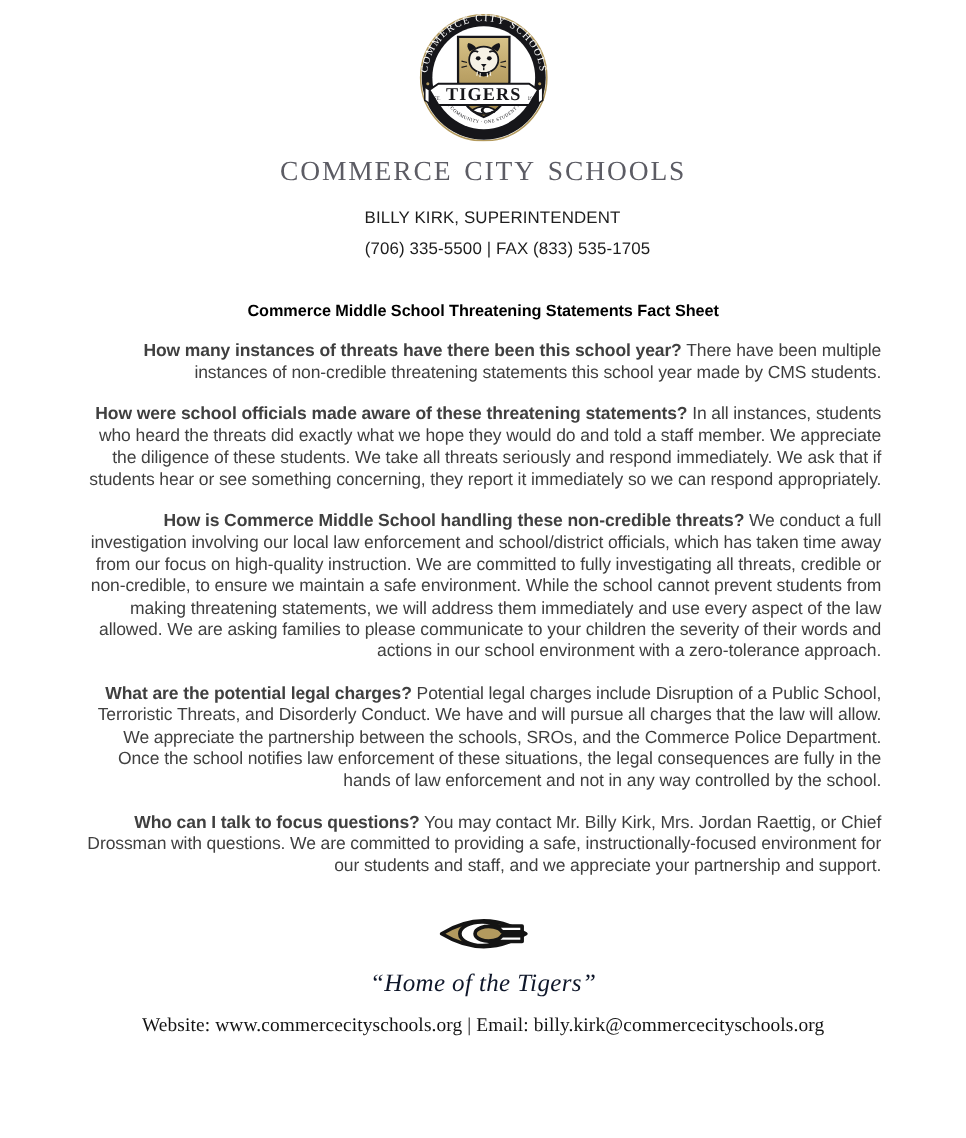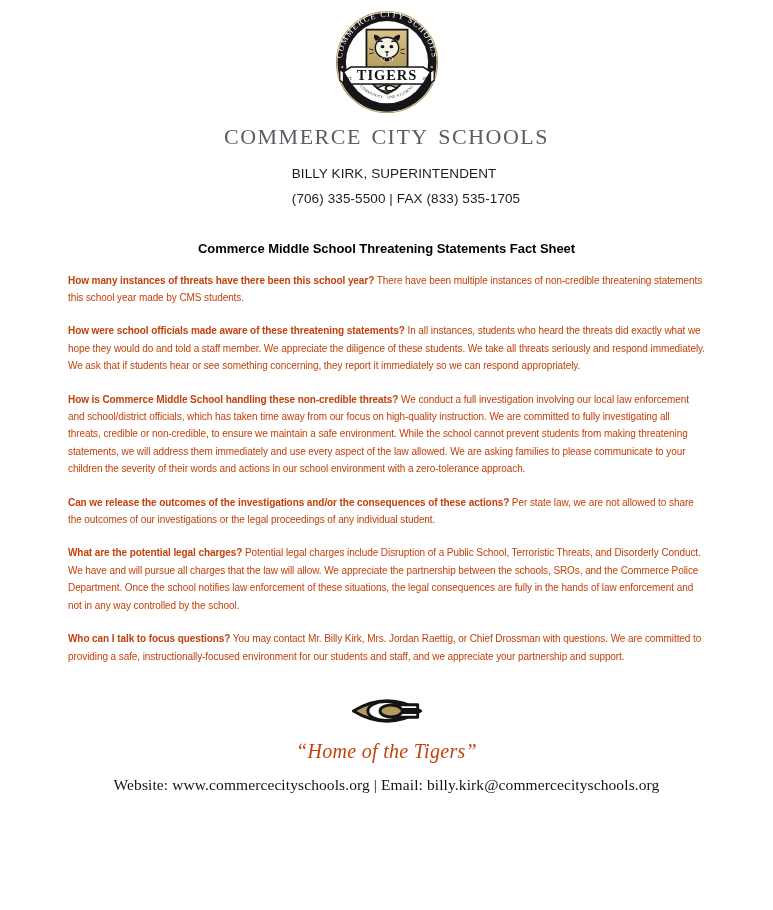--- a/index.html
+++ b/index.html
@@ -72,24 +72,24 @@
   .doc-title {
     text-align: center;
     font-size: 13px;
     font-weight: bold;
     margin-top: 32px;
     letter-spacing: -0.05px;
     color: #000;
   }
   .qa {
     margin-top: 16px;
-    font-size: 10px;
+    font-size: 14px;
     line-height: 17.4px;
-    text-align: left;
-    color: #c2410c;
+    text-align: right;
+    color: #404040;
     letter-spacing: -0.08px;
   }
   .qa .q {
     font-weight: bold;
   }
   .qa .a { font-weight: normal; }
 
   
   .footer {
     text-align: center;
@@ -98,21 +98,21 @@
   .footer-mark {
     height: 40px;
     display: flex;
     justify-content: center;
     align-items: center;
   }
   .motto {
     font-family: "Liberation Serif", serif;
     font-style: italic;
     font-size: 20px;
-    color: #c2410c;
+    color: #0f172a;
     margin-top: 9px;
     letter-spacing: .3px;
   }
   .contact {
     font-family: "Liberation Serif", serif;
     font-size: 15.5px;
     color: #131313;
     margin-top: 13px;
     letter-spacing: .1px;
   }
@@ -207,23 +207,20 @@
     </p>
 
     <p class="qa">
       <span class="q">How were school officials made aware of these threatening statements?</span><span class="a"> In all instances, students who heard the threats did exactly what we hope they would do and told a staff member. We appreciate the diligence of these students. We take all threats seriously and respond immediately. We ask that if students hear or see something concerning, they report it immediately so we can respond appropriately.</span>
     </p>
 
     <p class="qa">
       <span class="q">How is Commerce Middle School handling these non-credible threats?</span><span class="a"> We conduct a full investigation involving our local law enforcement and school/district officials, which has taken time away from our focus on high-quality instruction. We are committed to fully investigating all threats, credible or non-credible, to ensure we maintain a safe environment. While the school cannot prevent students from making threatening statements, we will address them immediately and use every aspect of the law allowed. We are asking families to please communicate to your children the severity of their words and actions in our school environment with a zero-tolerance approach.</span>
     </p>
 
-    <p class="qa">
-      <span class="q">Can we release the outcomes of the investigations and/or the consequences of these actions?</span><span class="a"> Per state law, we are not allowed to share the outcomes of our investigations or the legal proceedings of any individual student.</span>
-    </p>
 
     <p class="qa">
       <span class="q">What are the potential legal charges?</span><span class="a"> Potential legal charges include Disruption of a Public School, Terroristic Threats, and Disorderly Conduct. We have and will pursue all charges that the law will allow. We appreciate the partnership between the schools, SROs, and the Commerce Police Department. Once the school notifies law enforcement of these situations, the legal consequences are fully in the hands of law enforcement and not in any way controlled by the school.</span>
     </p>
 
     <p class="qa">
       <span class="q">Who can I talk to focus questions?</span><span class="a"> You may contact Mr. Billy Kirk, Mrs. Jordan Raettig, or Chief Drossman with questions. We are committed to providing a safe, instructionally-focused environment for our students and staff, and we appreciate your partnership and support.</span>
     </p>
 
   </main>

